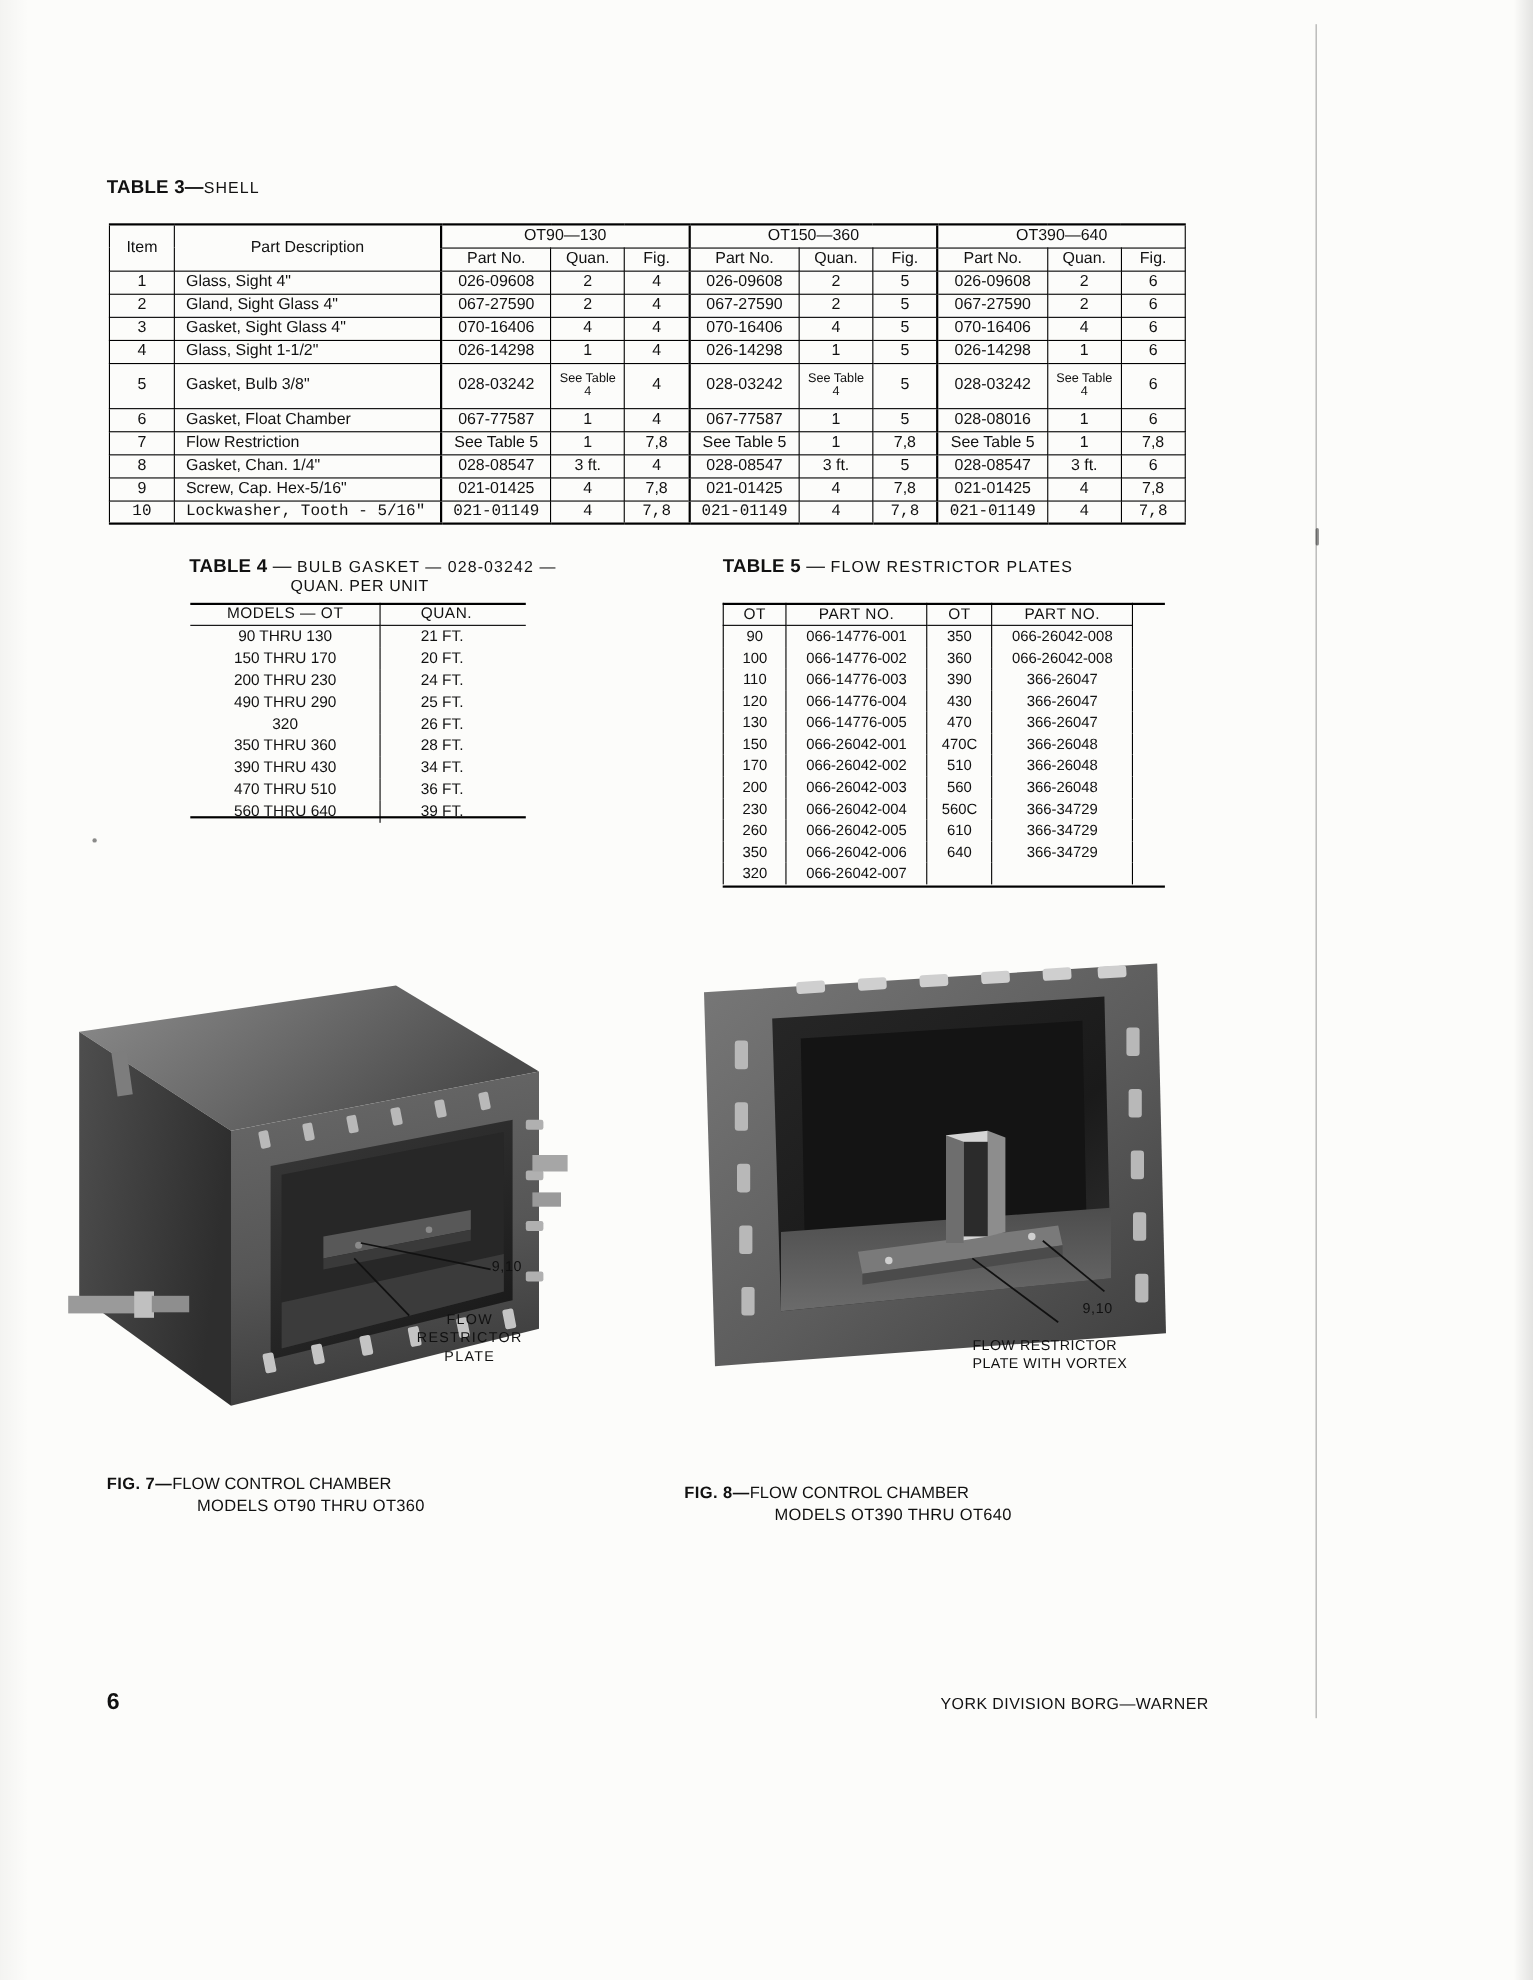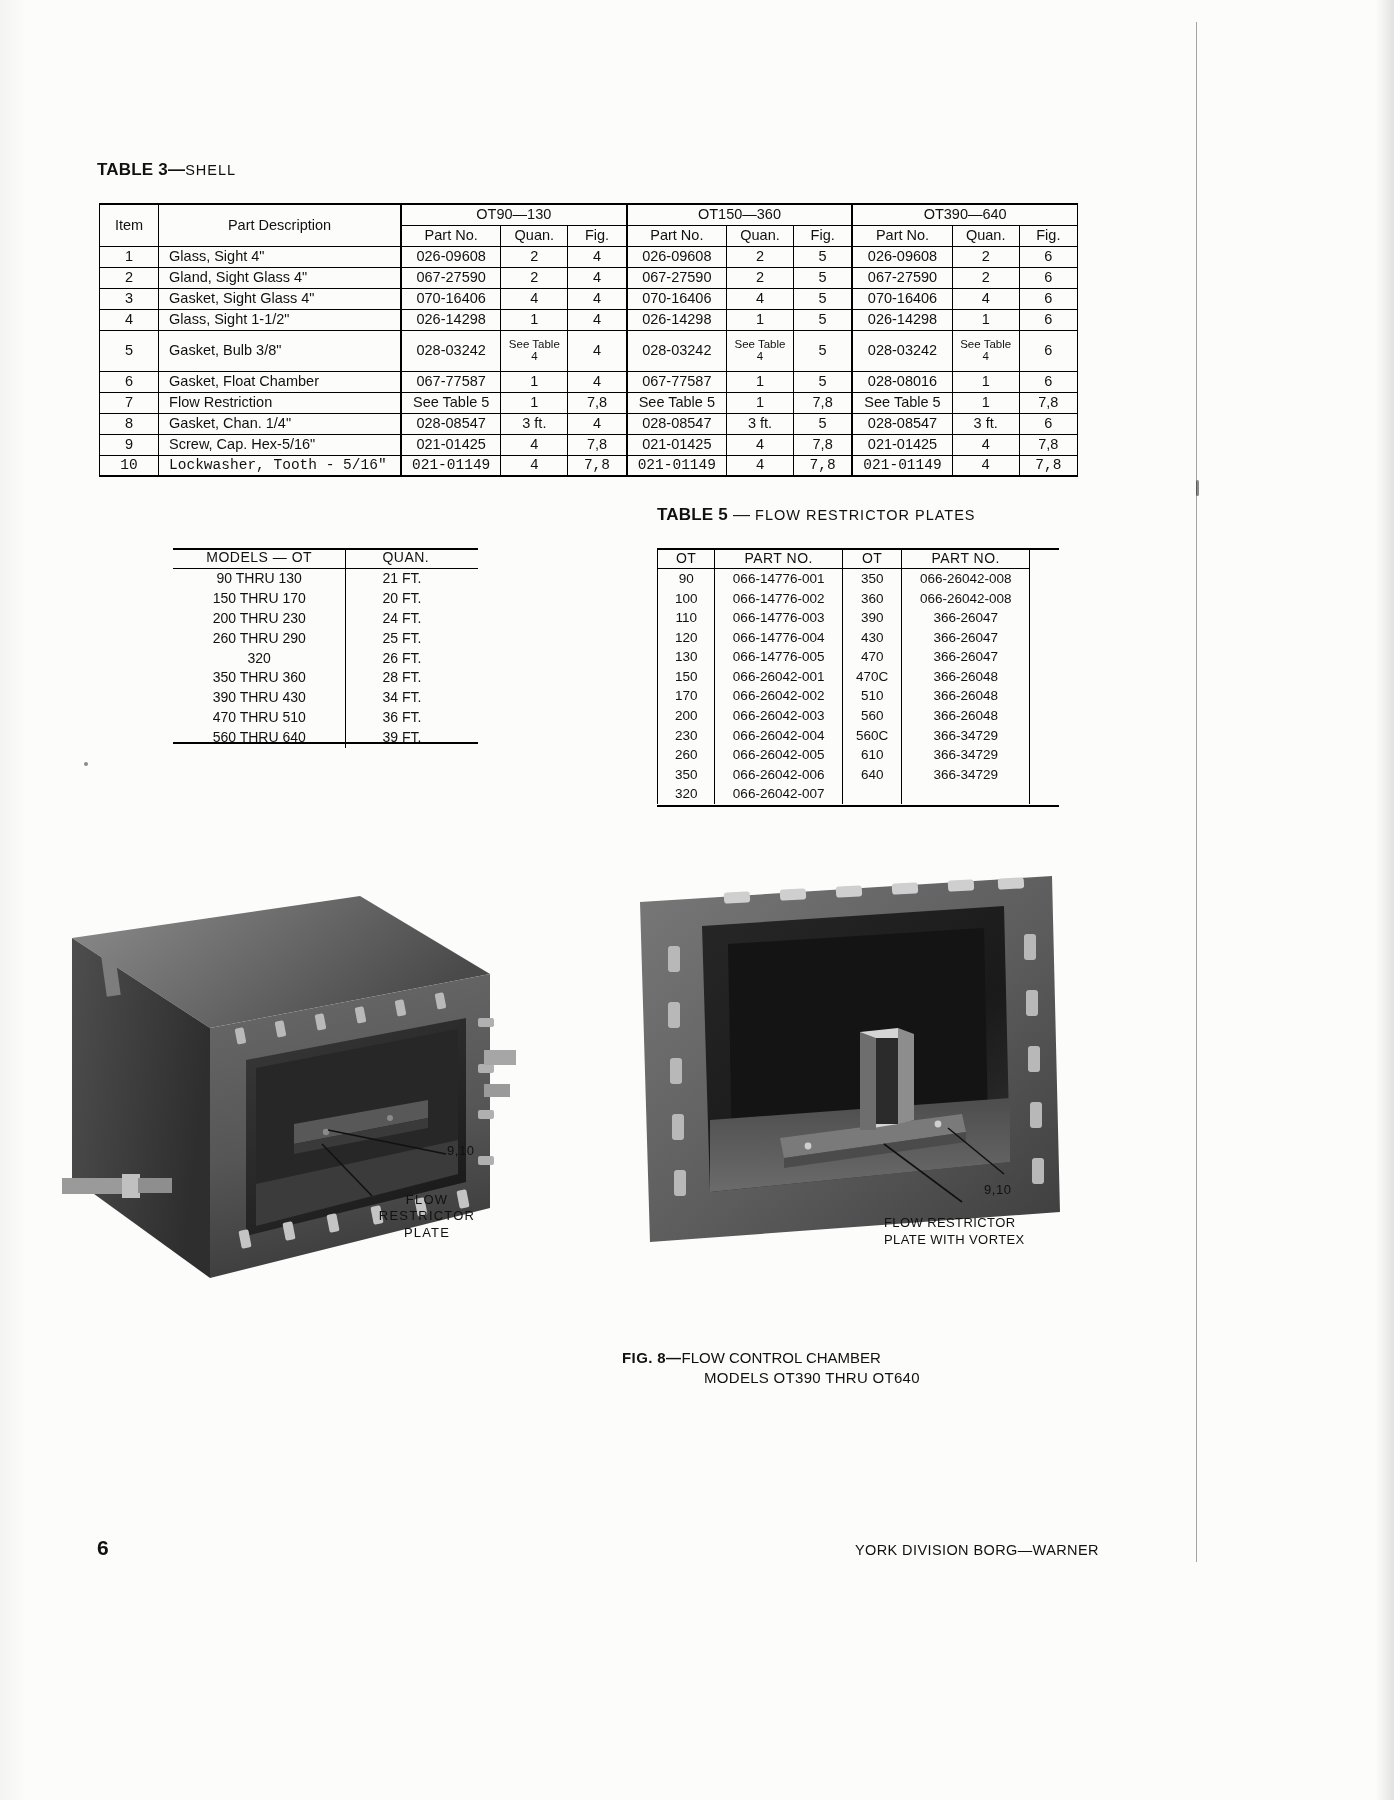--- a/index.html
+++ b/index.html
@@ -297,20 +297,26 @@
         <td class="thick-l botline">021-01149</td>
         <td class="botline">4</td>
         <td class="botline">7,8</td>
         <td class="thick-l botline">021-01149</td>
         <td class="botline">4</td>
         <td class="botline">7,8</td>
       </tr>
     </tbody>
   </table>
 
+  <div id="table4-title" class="tbl-title">
+    <span>TABLE 4</span>
+    <span style="font-weight:normal">—</span>
+    <span class="sub">BULB GASKET — 028-03242 —</span>
+    <span class="l2">QUAN. PER UNIT</span>
+  </div>
   <div id="t4-top"></div>
   <div id="t4-bot"></div>
   <table id="table4">
     <thead>
       <tr>
         <th class="hdr vline">MODELS — OT</th>
         <th class="hdr qcol">QUAN.</th>
       </tr>
     </thead>
     <tbody>
@@ -320,21 +326,21 @@
         </tr>
       <tr>
           <td class="vline">150 THRU 170</td>
           <td class="qcol">20 FT.</td>
         </tr>
       <tr>
           <td class="vline">200 THRU 230</td>
           <td class="qcol">24 FT.</td>
         </tr>
       <tr>
-          <td class="vline">260 THRU 290</td>
+          <td class="vline">490 THRU 290</td>
           <td class="qcol">25 FT.</td>
         </tr>
       <tr>
           <td class="vline">320</td>
           <td class="qcol">26 FT.</td>
         </tr>
       <tr>
           <td class="vline">350 THRU 360</td>
           <td class="qcol">28 FT.</td>
         </tr>
@@ -618,20 +624,24 @@
       <rect x="0" y="0" width="430" height="395" fill="#808080" opacity="0.0" filter="url(#grain8)"></rect>
     </svg>
   </div>
 
   <div class="callout" id="co8-num">9,10</div>
   <div class="callout" id="co8-lbl">
     <div>FLOW RESTRICTOR</div>
     <div>PLATE WITH VORTEX</div>
   </div>
 
+  <div class="figcap" id="fig7cap">
+    <b>FIG. 7—</b><span>FLOW CONTROL CHAMBER</span>
+    <span class="l2">MODELS OT90 THRU OT360</span>
+  </div>
 
   <div class="figcap" id="fig8cap">
     <b>FIG.  8—</b><span>FLOW CONTROL CHAMBER</span>
     <span class="l2">MODELS OT390 THRU OT640</span>
   </div>
 
   <div id="pagenum">6</div>
   <div id="footer-right">YORK DIVISION  BORG—WARNER</div>
 
 </div>

